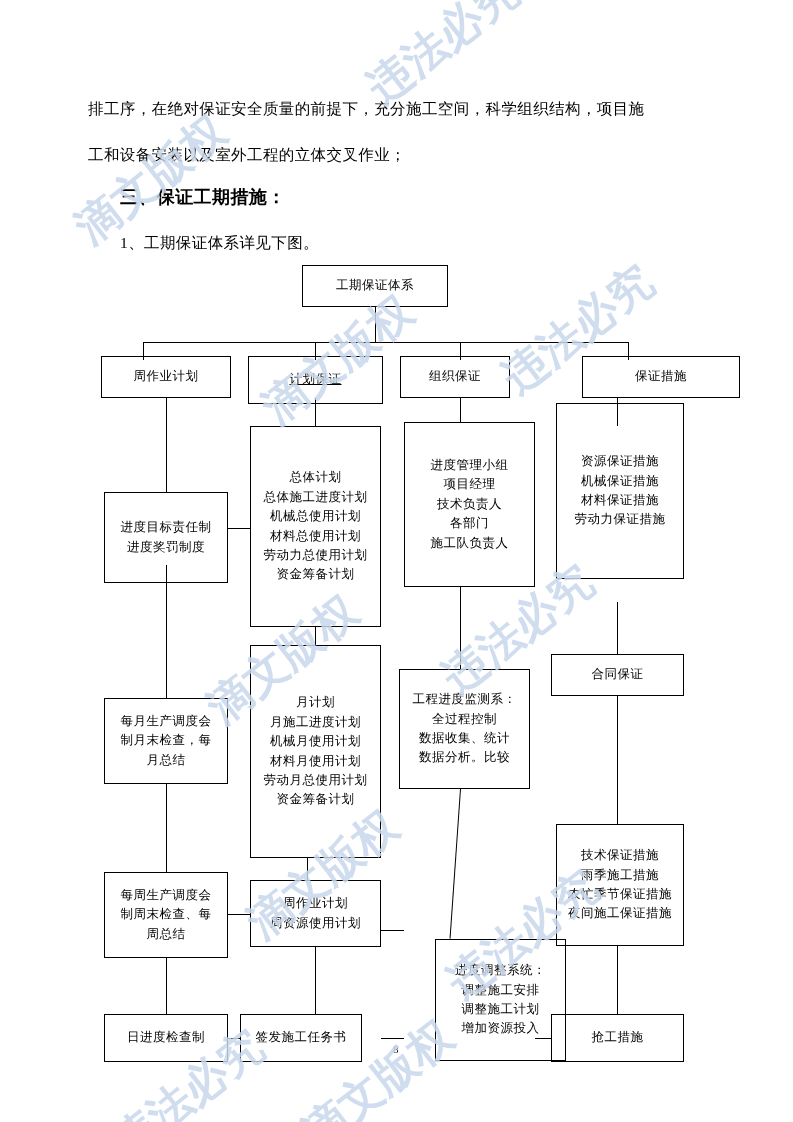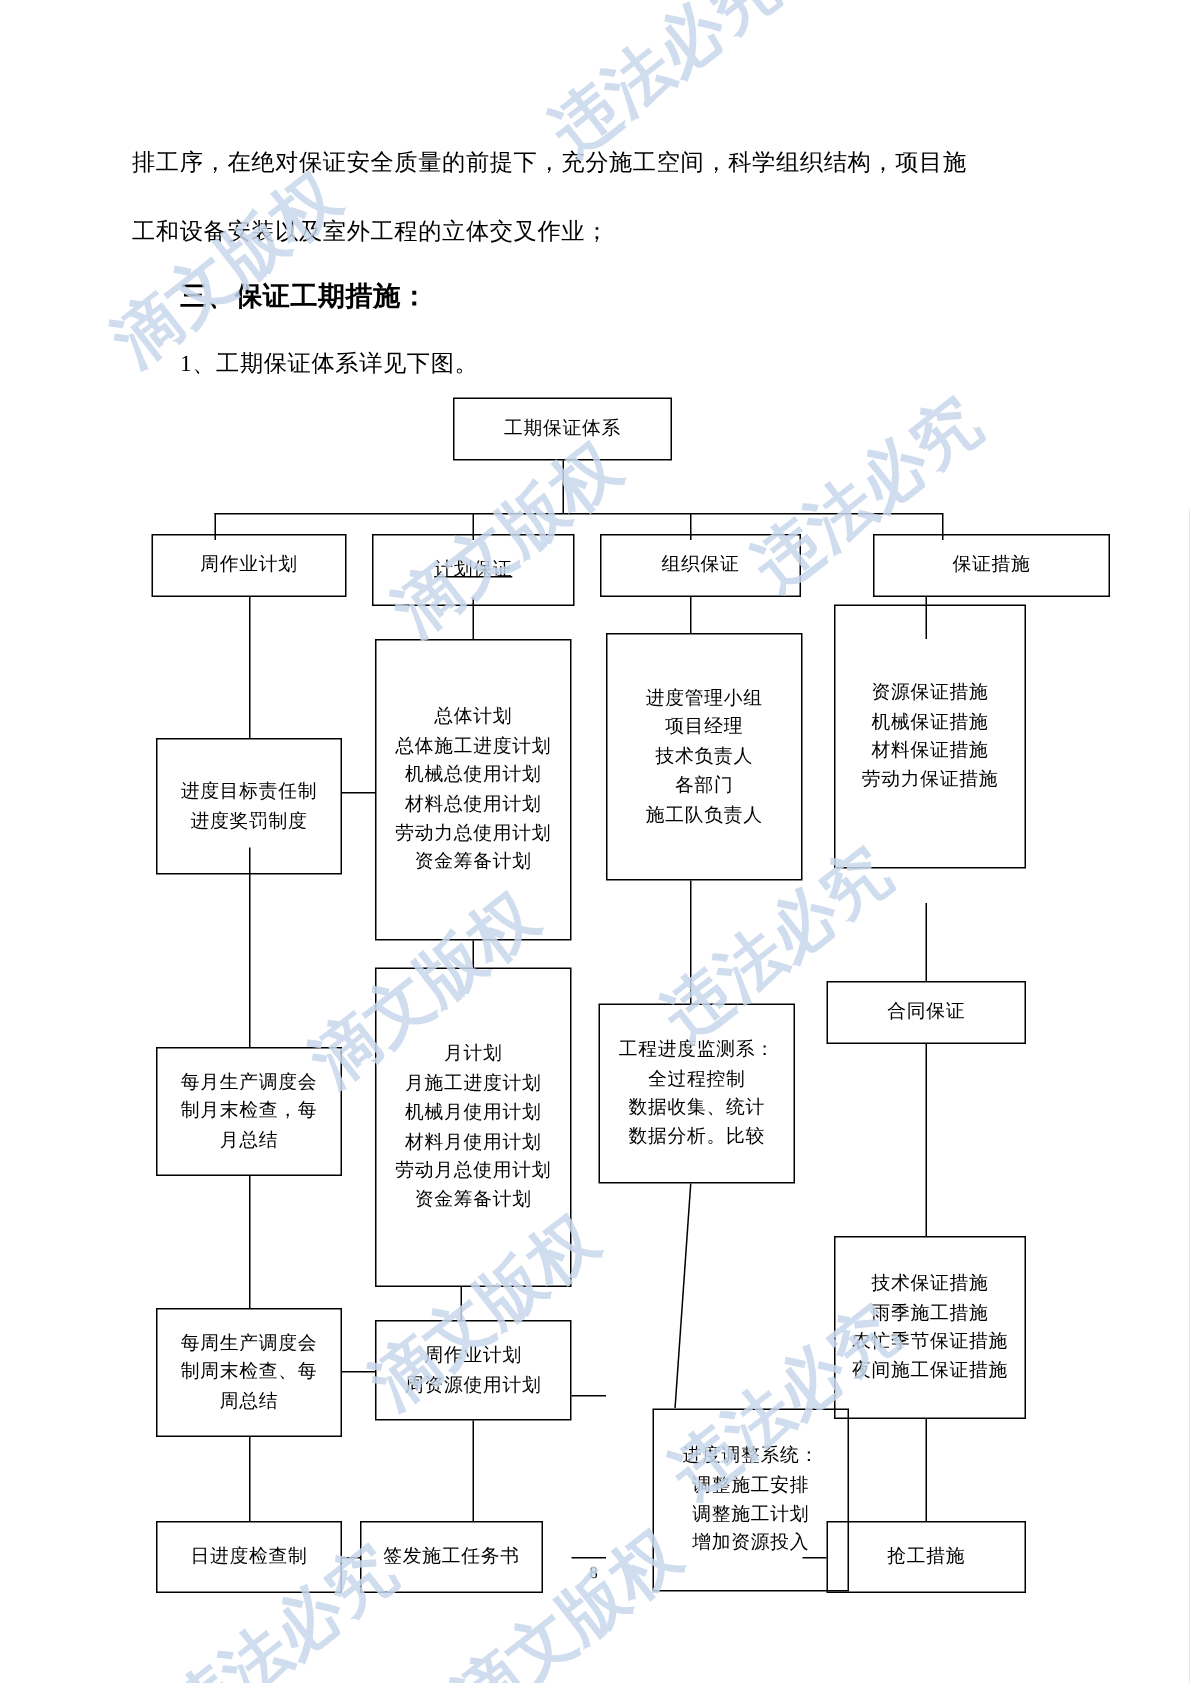--- a/index.html
+++ b/index.html
@@ -125,21 +125,21 @@
     <div class="conn v" style="left:315px; top:342px; height:18px;"></div>
     <div class="conn v" style="left:460px; top:342px; height:18px;"></div>
     <div class="conn v" style="left:628px; top:342px; height:18px;"></div>
 
     <div class="node" style="left:101px; top:356px; width:130px; height:42px;">
       <div class="lines">周作业计划</div>
     </div>
     <div class="node" style="left:248px; top:356px; width:135px; height:48px;text-decoration:underline;">
       <div class="lines">计划保证</div>
     </div>
-    <div class="node" style="left:400px; top:356px; width:134px; height:42px;">
+    <div class="node" style="left:400px; top:356px; width:110px; height:42px;">
       <div class="lines">组织保证</div>
     </div>
     <div class="node" style="left:582px; top:356px; width:158px; height:42px;">
       <div class="lines">保证措施</div>
     </div>
 
     <div class="conn v" style="left:166px; top:398px; height:94px;"></div>
     <div class="node" style="left:104px; top:492px; width:124px; height:91px;">
       <div class="lines">进度目标责任制
 进度奖罚制度</div>

